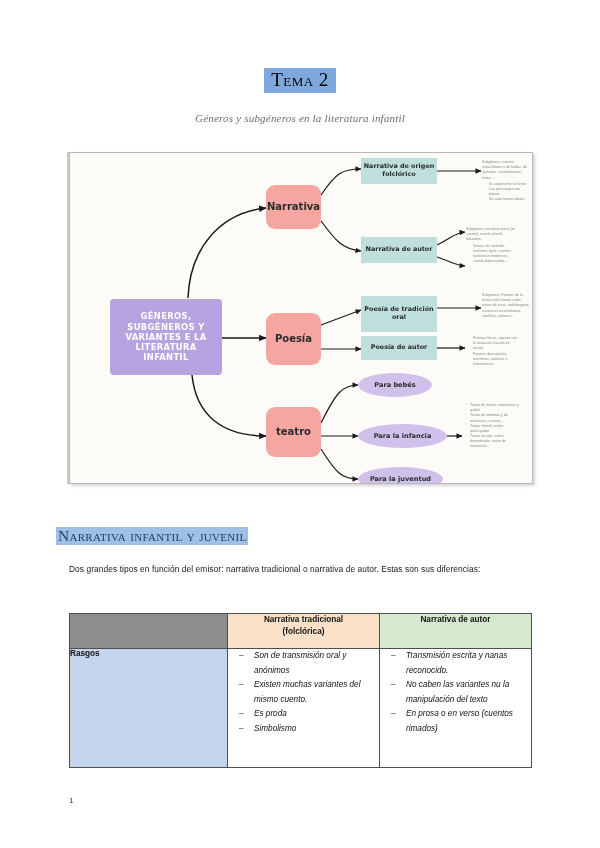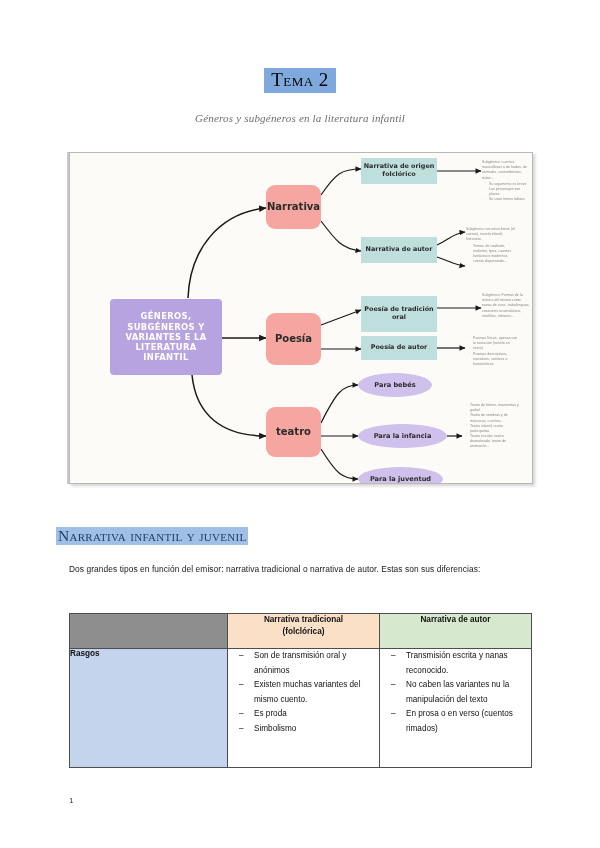--- a/index.html
+++ b/index.html
@@ -212,20 +212,21 @@
     margin: 0;
     padding: 0 0 0 26px;
     list-style: none;
   }
   .td-list li {
     position: relative;
     font-size: 8.2px;
     line-height: 1.78;
     color: #111;
     margin-bottom: 0;
+    font-style: italic;
   }
   .td-list li:before {
     content: "–";
     position: absolute;
     left: -15px;
     top: 0;
     color: #111;
   }
 
   

